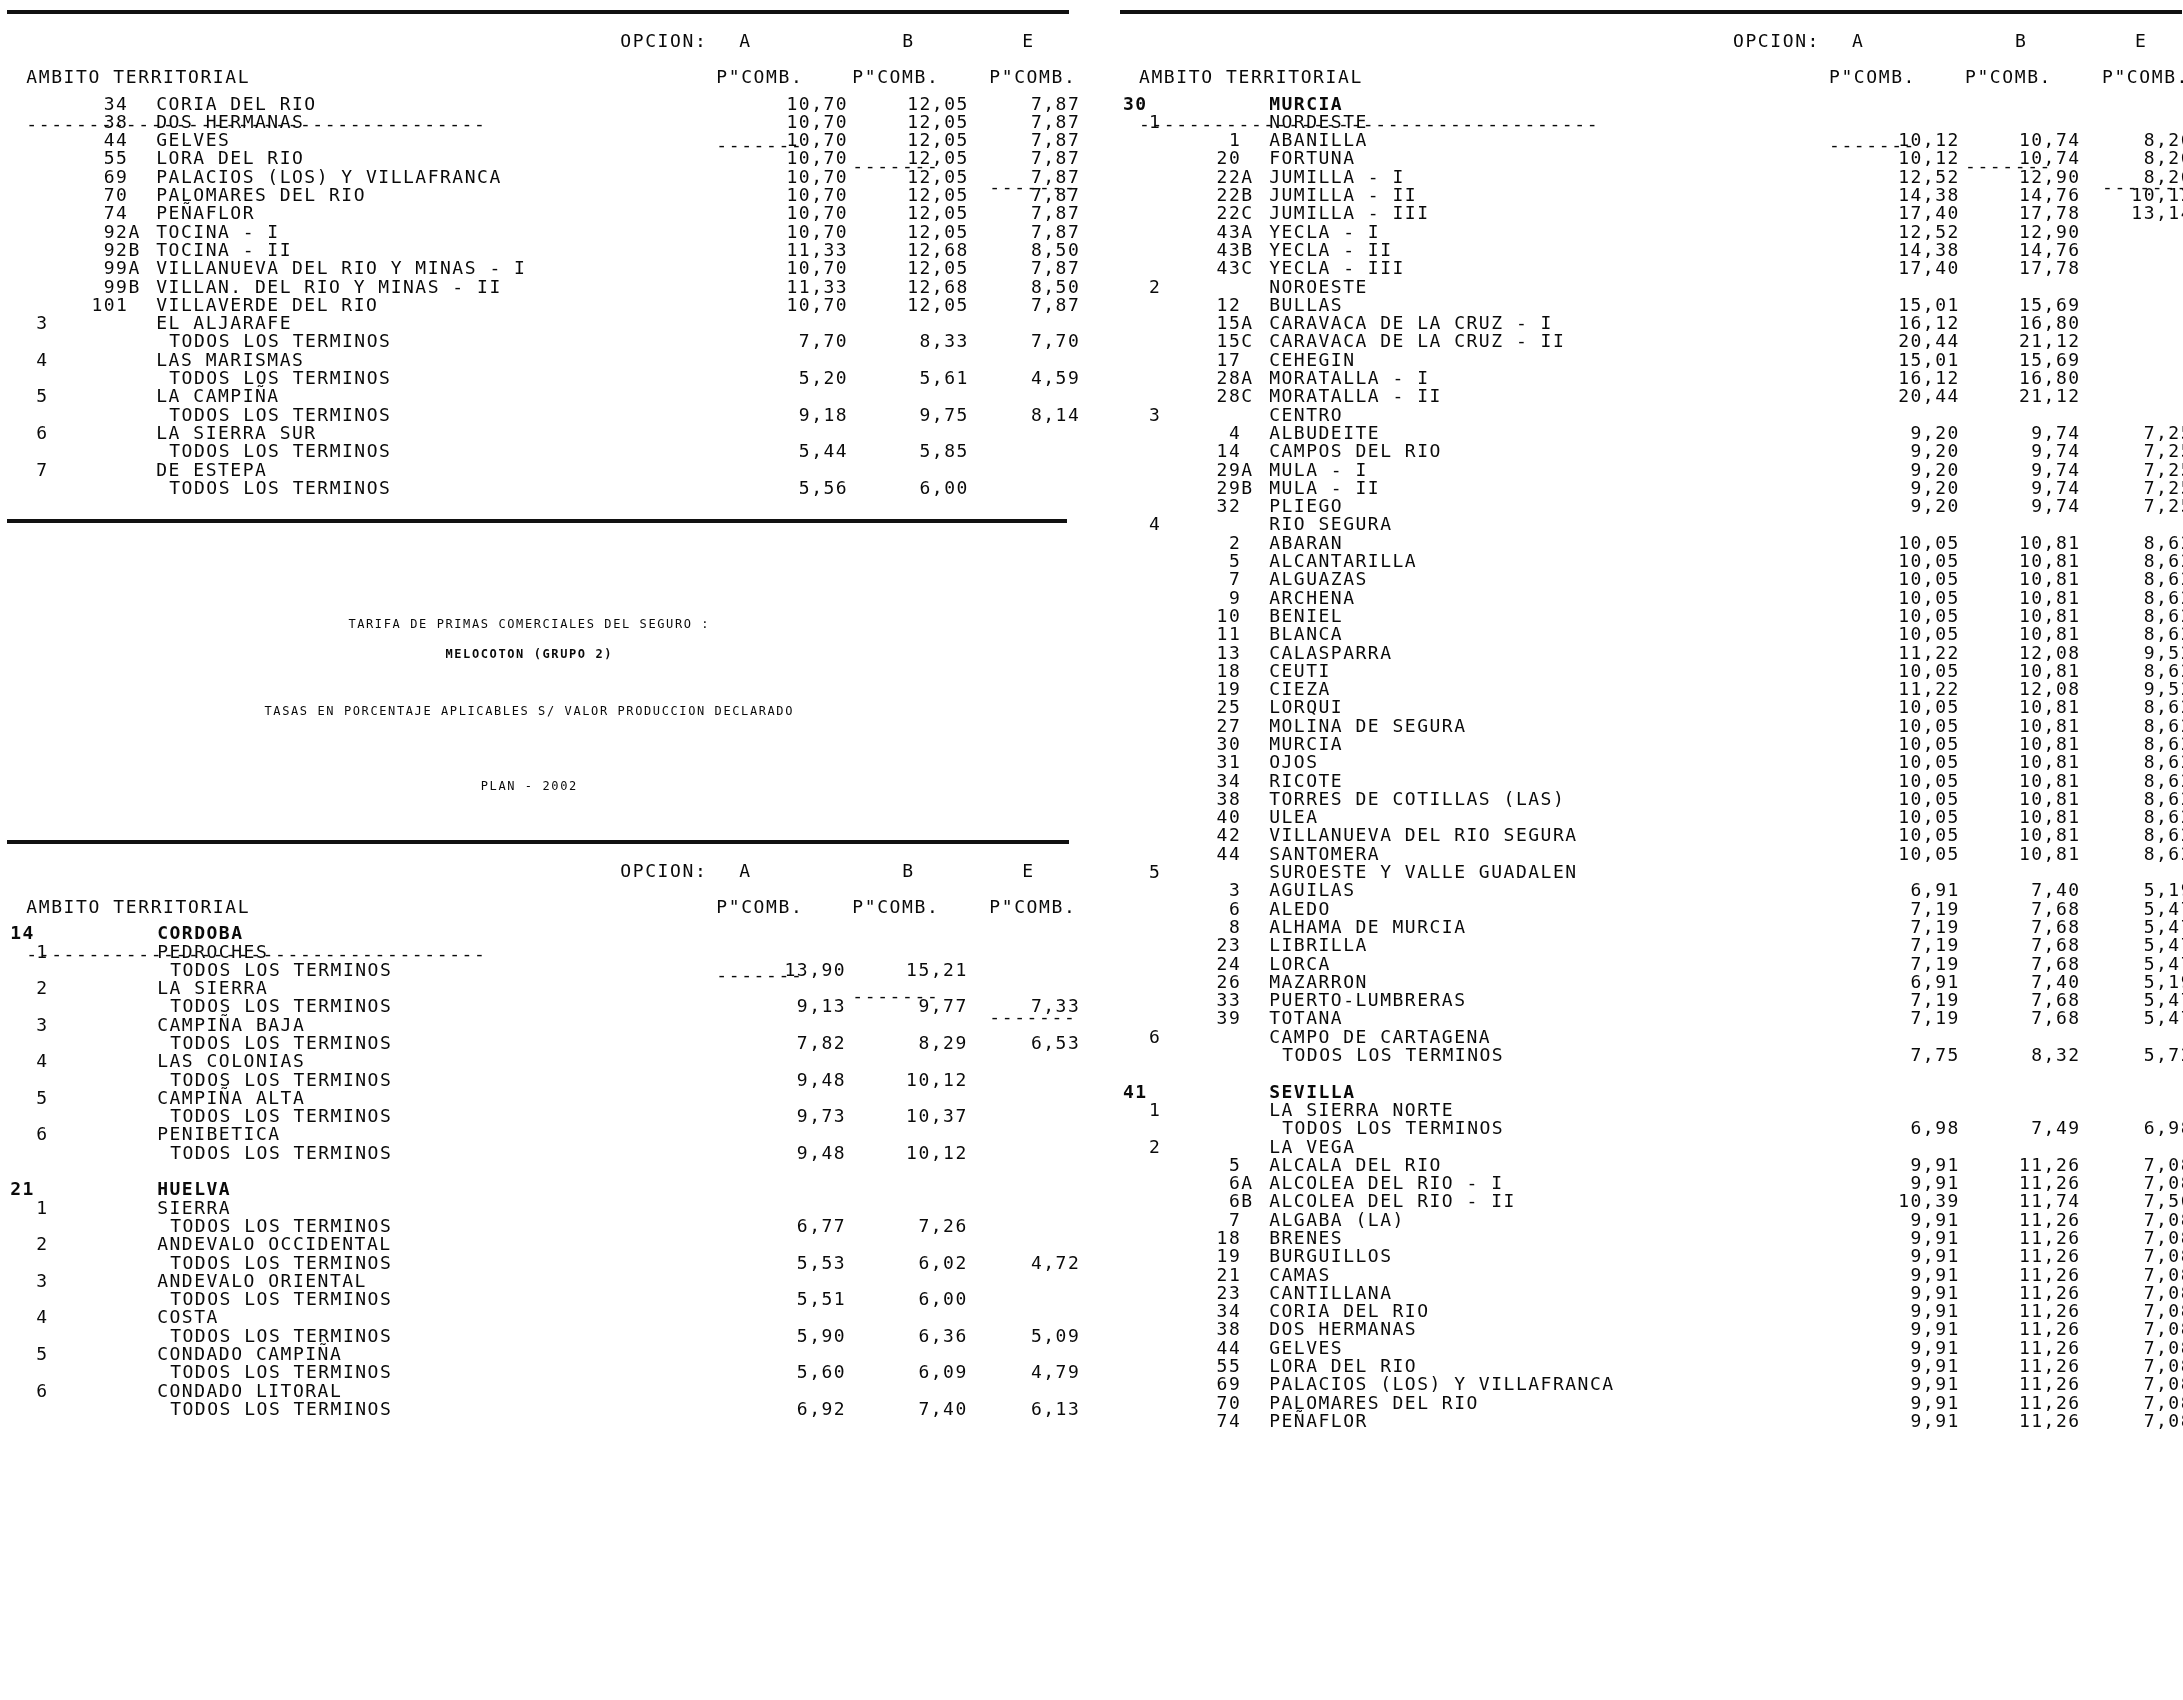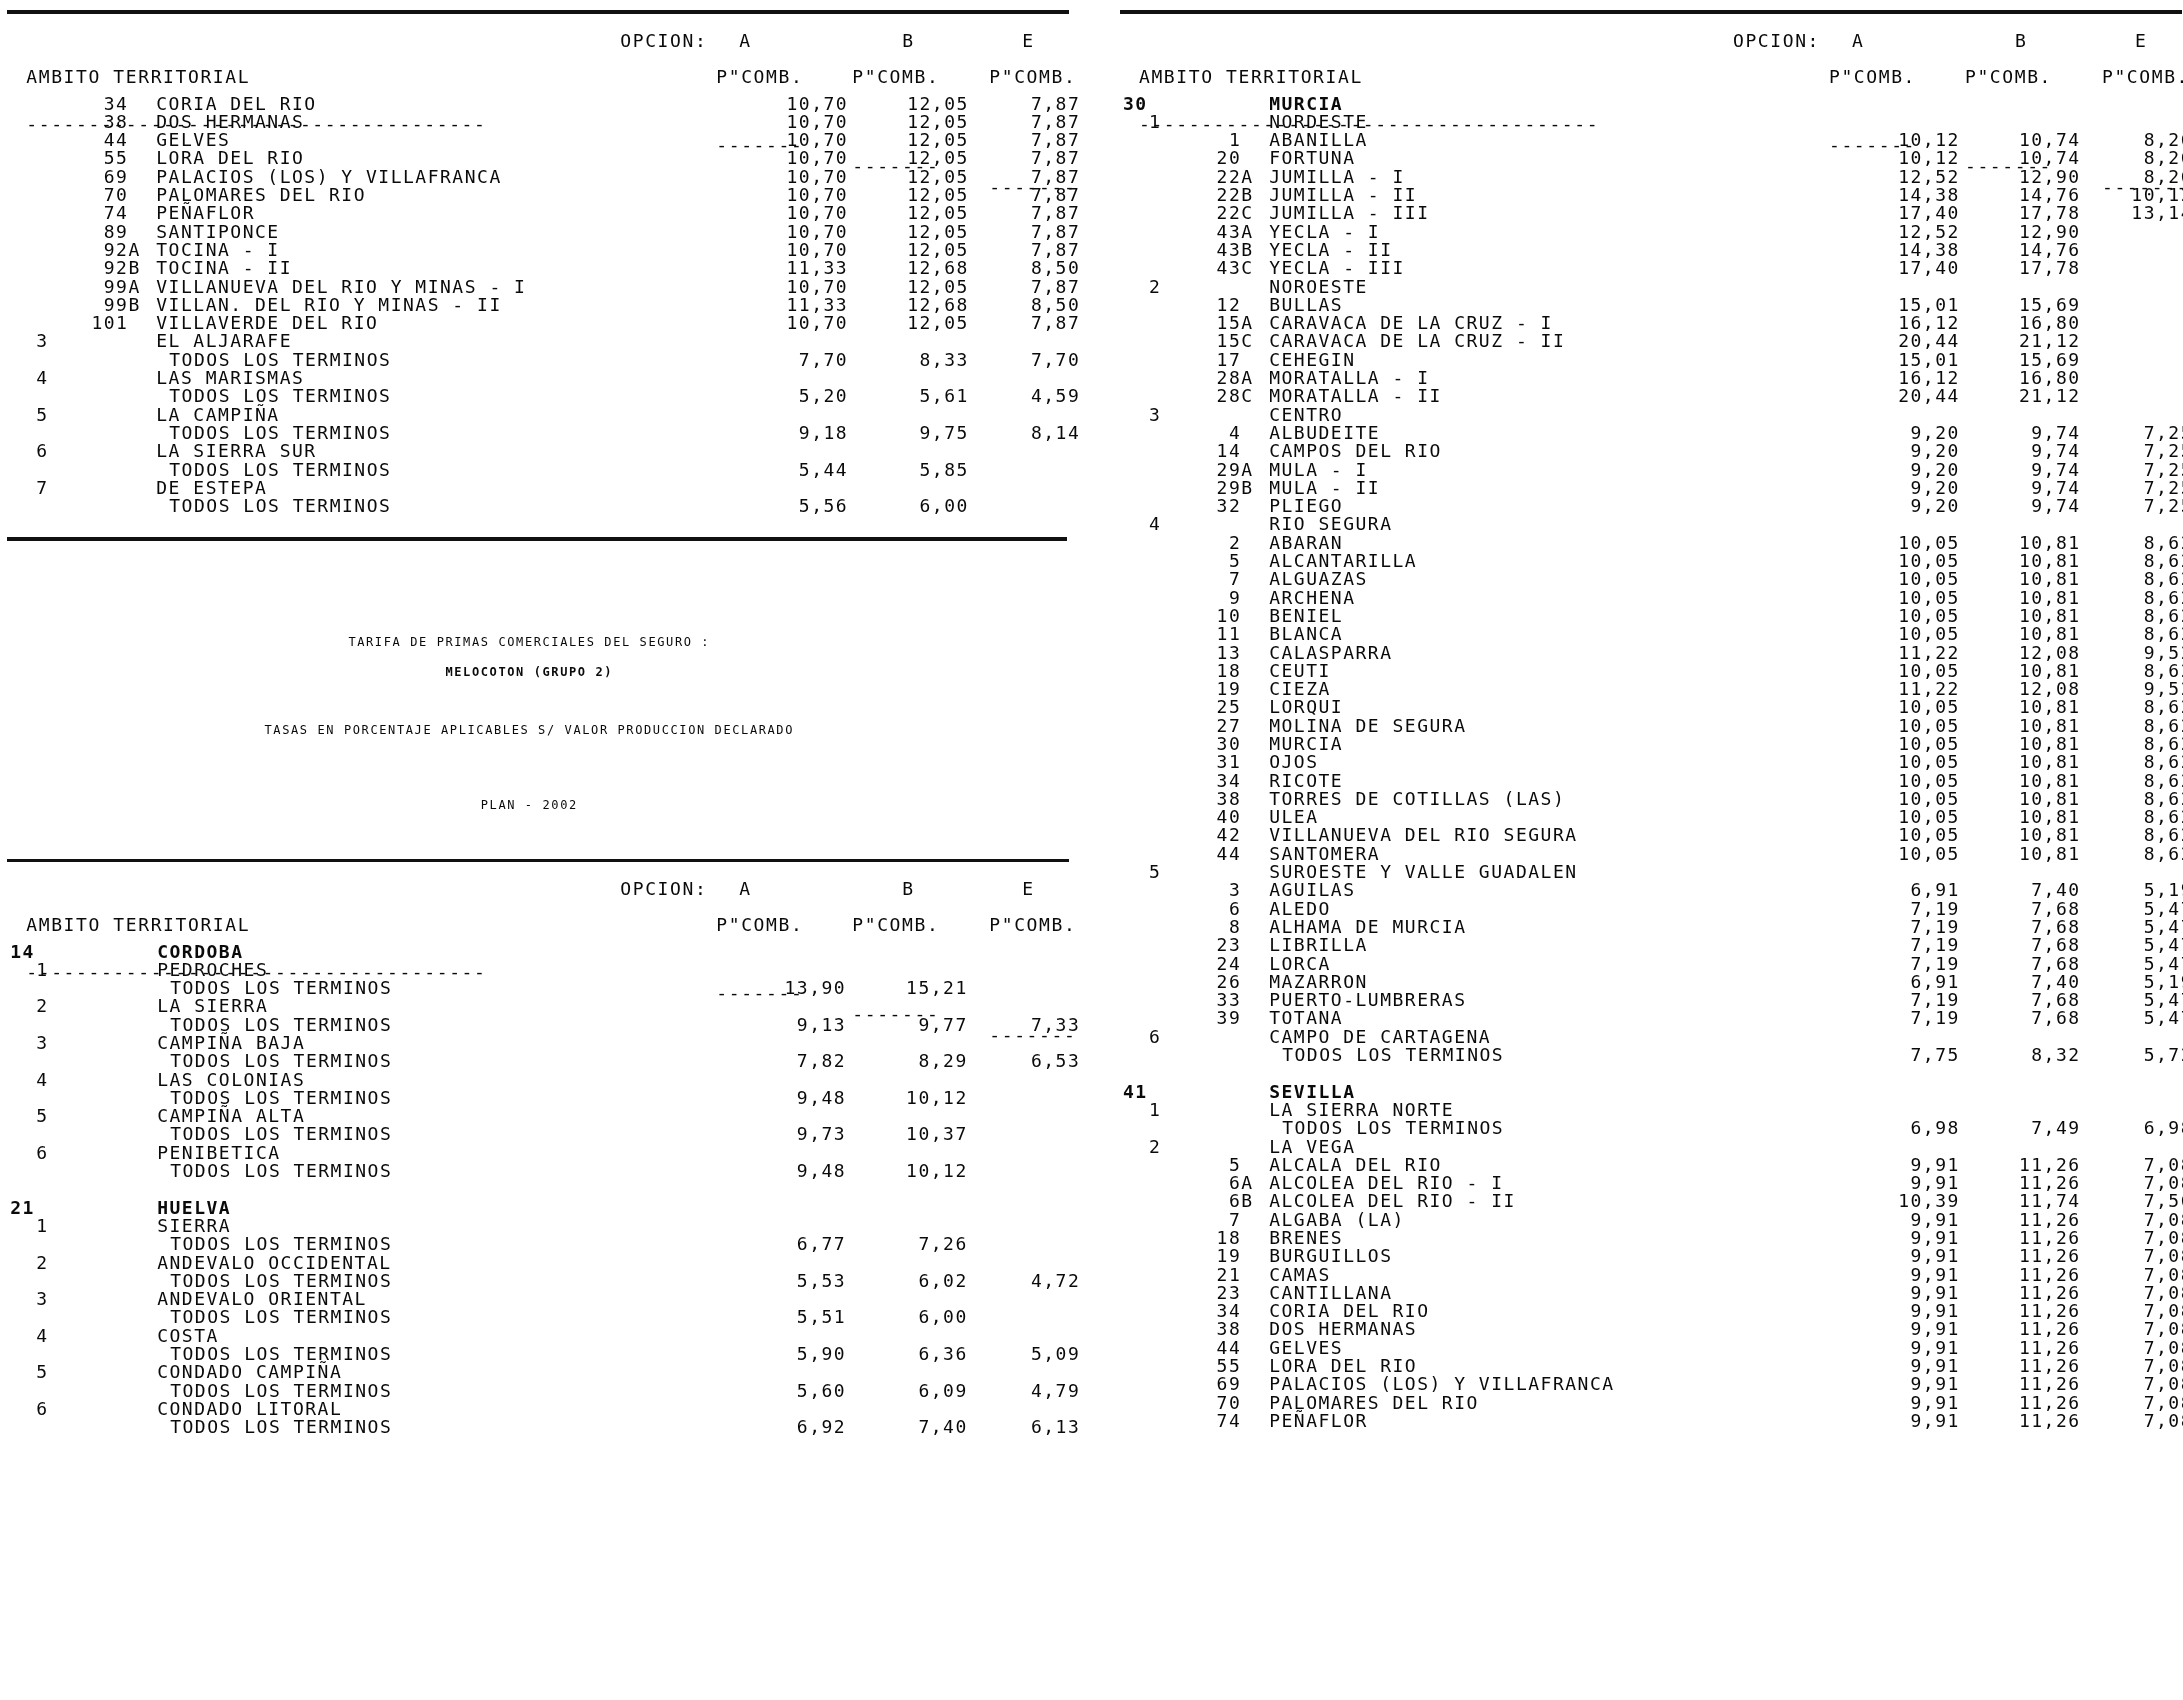--- a/index.html
+++ b/index.html
@@ -157,28 +157,20 @@
           </tr>
           <tr class="term">
             <td class="c-code">74</td>
             <td class="c-sub"></td>
             <td class="c-name">PEÑAFLOR</td>
             <td class="c-v">10,70</td>
             <td class="c-v2">12,05</td>
             <td class="c-v3">7,87</td>
           </tr>
           <tr class="term">
-            <td class="c-code">89</td>
-            <td class="c-sub"></td>
-            <td class="c-name">SANTIPONCE</td>
-            <td class="c-v">10,70</td>
-            <td class="c-v2">12,05</td>
-            <td class="c-v3">7,87</td>
-          </tr>
-          <tr class="term">
             <td class="c-code">92</td>
             <td class="c-sub">A</td>
             <td class="c-name">TOCINA - I</td>
             <td class="c-v">10,70</td>
             <td class="c-v2">12,05</td>
             <td class="c-v3">7,87</td>
           </tr>
           <tr class="term">
             <td class="c-code">92</td>
             <td class="c-sub">B</td>

